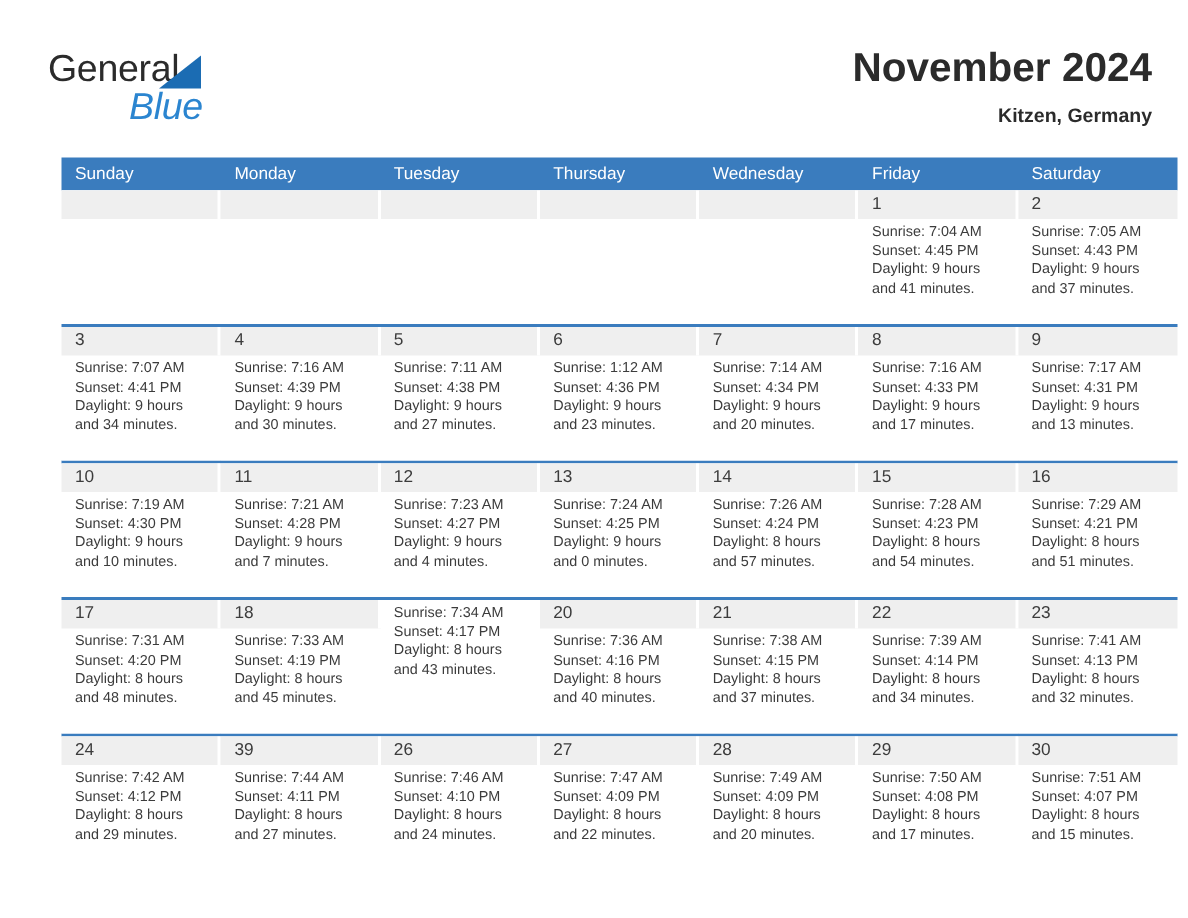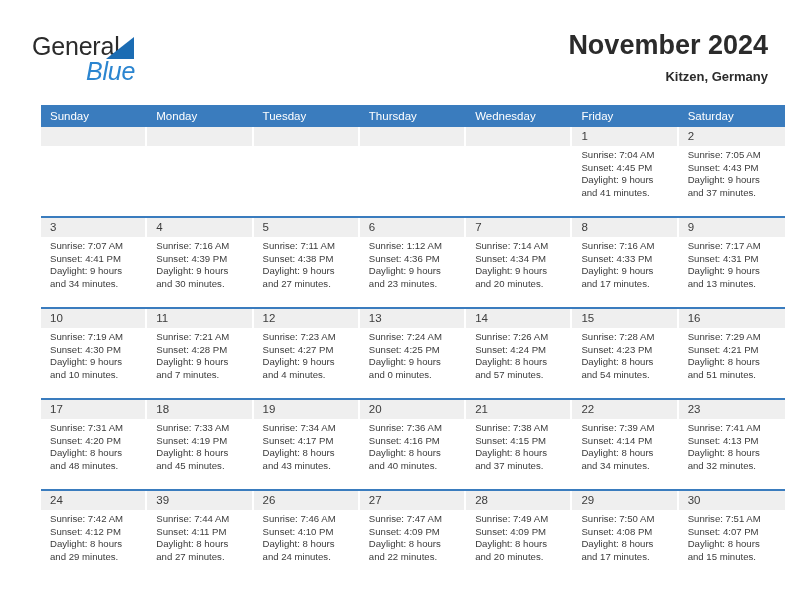--- a/index.html
+++ b/index.html
@@ -369,21 +369,20 @@
           <div class="day-cell">
             <div class="day-number-band">18</div>
             <div class="day-info">
               <div>Sunrise: 7:33 AM</div>
               <div>Sunset: 4:19 PM</div>
               <div class="daylight-line">Daylight: 8 hours</div>
               <div class="daylight-line">and 45 minutes.</div>
             </div>
           </div>
           <div class="day-cell">
-            <div class="day-number-band">19</div>
             <div class="day-info">
               <div>Sunrise: 7:34 AM</div>
               <div>Sunset: 4:17 PM</div>
               <div class="daylight-line">Daylight: 8 hours</div>
               <div class="daylight-line">and 43 minutes.</div>
             </div>
           </div>
           <div class="day-cell">
             <div class="day-number-band">20</div>
             <div class="day-info">

